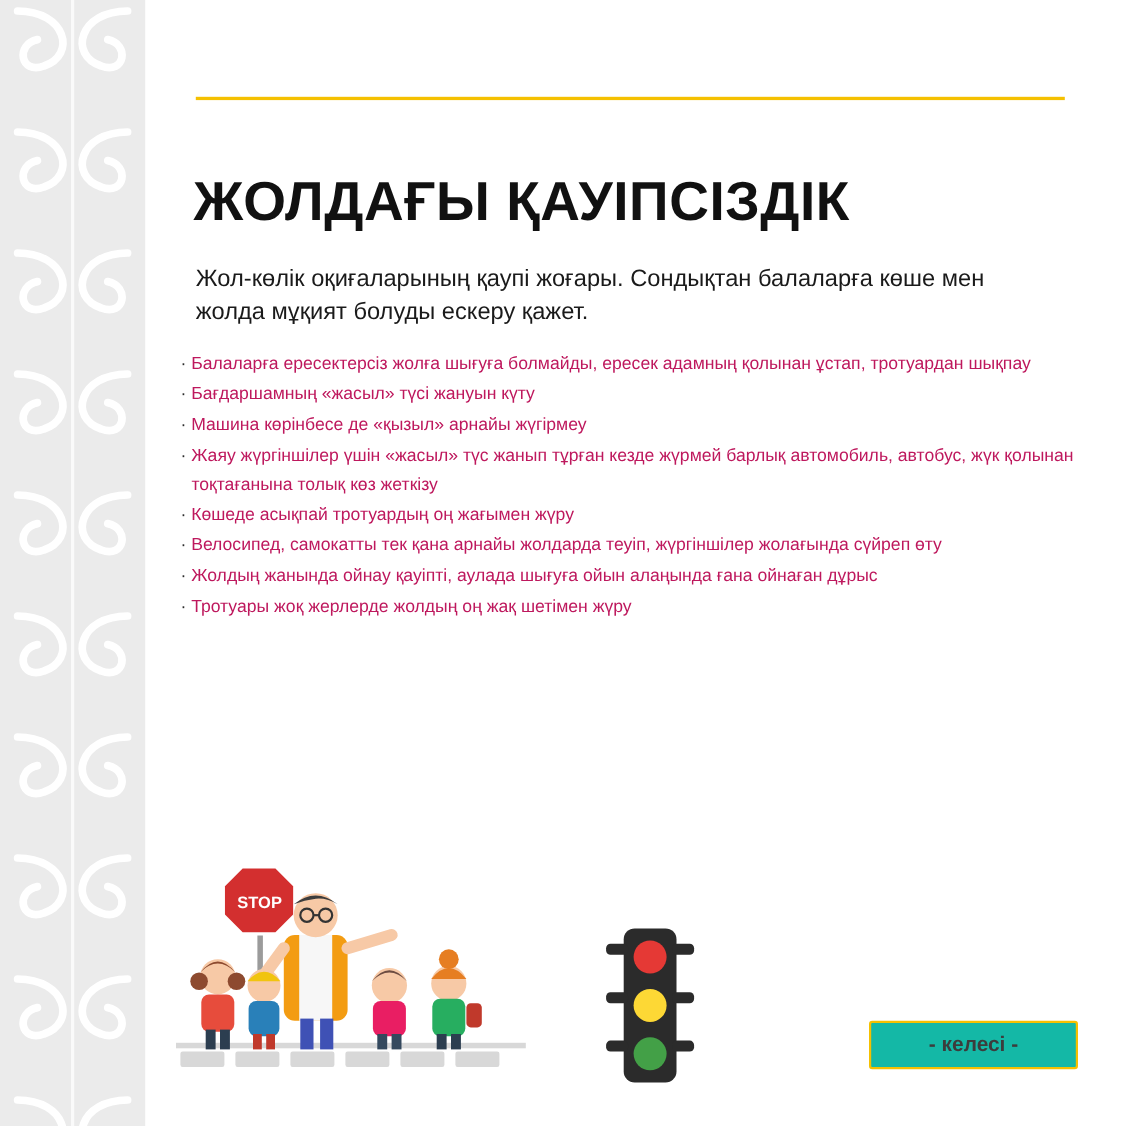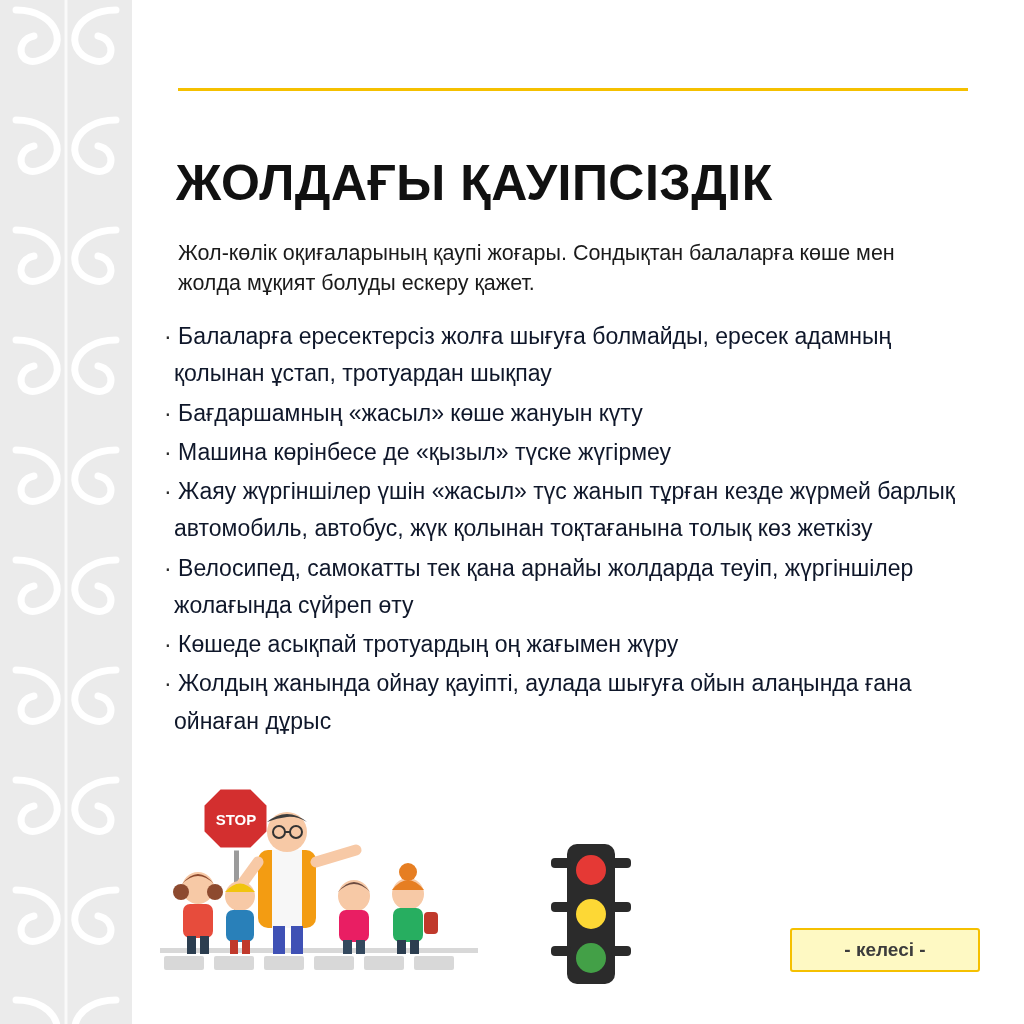--- a/index.html
+++ b/index.html
@@ -83,22 +83,22 @@
   }
 
   .bullets {
     position: absolute;
     left: 8px;
     top: 300px;
     width: 830px;
   }
   .bullet {
     display: block;
-    font-size: 23px;
-    color: #0f172a;
+    font-size: 16px;
+    color: #be185d;
     line-height: 1.62;
     margin: 0 0 2px 0;
     padding-left: 16px;
     text-indent: -10px;
   }
   .bullet::before {
     content: "·  ";
     color: #2b2b2b;
   }
 
@@ -126,21 +126,21 @@
     width: 190px;
     height: 44px;
     border: 2px solid #f5c000;
     border-radius: 3px;
     display: flex;
     align-items: center;
     justify-content: center;
     font-size: 19px;
     font-weight: bold;
     color: #3c3c3c;
-    background: #fef9c3;
+    background: #14b8a6;
     box-sizing: border-box;
   }
 </style>
 </head>
 <body>
 
 <div class="page">
 
   <div class="ornament-band">
     <svg class="swirls" viewBox="0 0 132 1024" preserveAspectRatio="none">
@@ -173,26 +173,27 @@
   <div class="content">
 
     <div class="top-rule"></div>
 
     <h1 class="title">ЖОЛДАҒЫ ҚАУІПСІЗДІК</h1>
 
     <p class="subtitle">Жол-көлік оқиғаларының қаупі жоғары. Сондықтан балаларға көше мен жолда мұқият болуды ескеру қажет.</p>
 
     <div class="bullets">
       <span class="bullet">Балаларға ересектерсіз жолға шығуға болмайды, ересек адамның қолынан ұстап, тротуардан шықпау</span>
-      <span class="bullet">Бағдаршамның «жасыл» көше жануын күту</span>
-      <span class="bullet">Машина көрінбесе де «қызыл» түске жүгірмеу</span>
+      <span class="bullet">Бағдаршамның «жасыл» түсі жануын күту</span>
+      <span class="bullet">Машина көрінбесе де «қызыл» арнайы жүгірмеу</span>
       <span class="bullet">Жаяу жүргіншілер үшін «жасыл» түс жанып тұрған кезде жүрмей барлық автомобиль, автобус, жүк қолынан тоқтағанына толық көз жеткізу</span>
+      <span class="bullet">Көшеде асықпай тротуардың оң жағымен жүру</span>
       <span class="bullet">Велосипед, самокатты тек қана арнайы жолдарда теуіп, жүргіншілер жолағында сүйреп өту</span>
-      <span class="bullet">Көшеде асықпай тротуардың оң жағымен жүру</span>
       <span class="bullet">Жолдың жанында ойнау қауіпті, аулада шығуға ойын алаңында ғана ойнаған дұрыс</span>
+      <span class="bullet">Тротуары жоқ жерлерде жолдың оң жақ шетімен жүру</span>
     </div>
   </div>
 
   <div class="illus">
     <svg viewBox="0 0 340 200" width="340" height="200">
 
       <g fill="#d8d8d8">
         <rect x="10" y="168" width="318" height="5"></rect>
         <rect x="14" y="176" width="40" height="14" rx="2"></rect>
         <rect x="64" y="176" width="40" height="14" rx="2"></rect>

